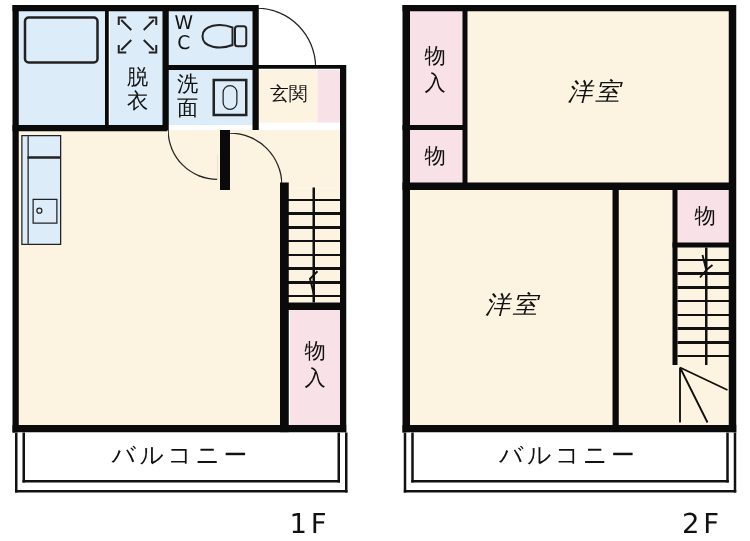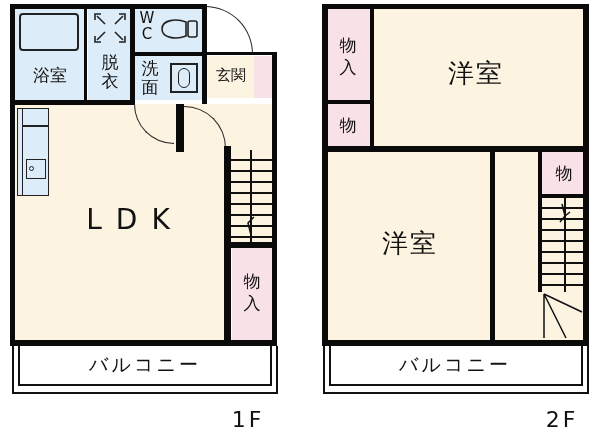--- a/index.html
+++ b/index.html
@@ -3,35 +3,34 @@
 <meta charset="utf-8">
 <style>
   html,body{margin:0;padding:0;background:#ffffff;}
   body{width:600px;height:433px;position:relative;overflow:hidden;font-family:"DejaVu Sans",sans-serif;color:#111;}
   .abs{position:absolute;box-sizing:border-box;}
   .wall{background:#0a0a0a;position:absolute;}
   .cream{background:#fdf3e1;}
   .blue{background:#dcecf8;}
   .pink{background:#f9e1e8;}
   .lbl{position:absolute;font-size:17px;line-height:19px;text-align:center;white-space:pre;}
-  .big{font-size:26px;letter-spacing:2px;}
+  .big{font-size:20px;letter-spacing:2px;font-style:italic;}
   .ldk{font-size:28px;letter-spacing:14px;}
   .bal{font-size:19px;letter-spacing:3px;}
   .floor{font-size:22px;letter-spacing:3px;}
   .stairs{position:absolute;background:#fdf3e1;
      background-image:repeating-linear-gradient(to bottom,transparent 0,transparent 9px,#111 9px,#111 11px);}
 </style>
 </head>
 <body>
 
 <div class="abs" style="left:0;top:0;width:300px;height:433px;">
 
   <div class="abs blue" style="left:14px;top:8px;width:72px;height:92px;"></div>
   <div class="abs" style="left:19px;top:13px;width:60px;height:38px;border:2px solid #222;border-radius:4px;background:#dcecf8;"></div>
-  <div class="lbl" style="left:20px;top:66px;width:60px;">浴室</div>
 
   <div class="abs blue" style="left:88px;top:8px;width:44px;height:92px;"></div>
   <div class="abs" style="left:93px;top:12px;width:34px;height:32px;">
     <svg width="34" height="32" viewBox="0 0 34 32">
         <g stroke="#222" stroke-width="1.6" fill="none">
       <path d="M2 8 V2 H8 M26 2 H32 V8 M2 24 V30 H8 M26 30 H32 V24"></path>
       <path d="M4 4 L12 12 M30 4 L22 12 M4 28 L12 20 M30 28 L22 20"></path>
         </g>
       </svg>
   </div>
@@ -65,21 +64,20 @@
 
   <div class="abs cream" style="left:14px;top:104px;width:210px;height:236px;"></div>
   <div class="abs cream" style="left:178px;top:104px;width:96px;height:46px;"></div>
   <div class="abs blue" style="left:17px;top:108px;width:32px;height:88px;border:1.5px solid #222;">
     <div class="abs" style="left:4px;top:0;width:1px;height:86px;background:#222;"></div>
     <div class="abs" style="left:4px;top:16px;width:26px;height:1.5px;background:#222;"></div>
     <div class="abs" style="left:8px;top:50px;width:20px;height:20px;border:1.5px solid #222;">
       <div class="abs" style="left:2px;top:6px;width:5px;height:5px;border:1.2px solid #222;border-radius:50%;"></div>
     </div>
   </div>
-  <div class="lbl ldk" style="left:70px;top:210px;width:130px;">LDK</div>
 
   <div class="abs" style="left:134px;top:104px;width:40px;height:40px;border-bottom:1.5px solid #222;border-left:1.5px solid #222;border-bottom-left-radius:40px;"></div>
 
   <div class="abs" style="left:184px;top:106px;width:42px;height:42px;border-top:1.5px solid #222;border-right:1.5px solid #222;border-top-right-radius:42px;"></div>
 
   <div class="stairs" style="left:230px;top:150px;width:42px;height:92px;">
     <div class="abs" style="left:20px;top:0;width:1.5px;height:92px;background:#111;"></div>
   </div>
   <div class="abs" style="left:244px;top:215px;width:14px;height:22px;">
     <svg width="14" height="22" viewBox="0 0 14 22">

